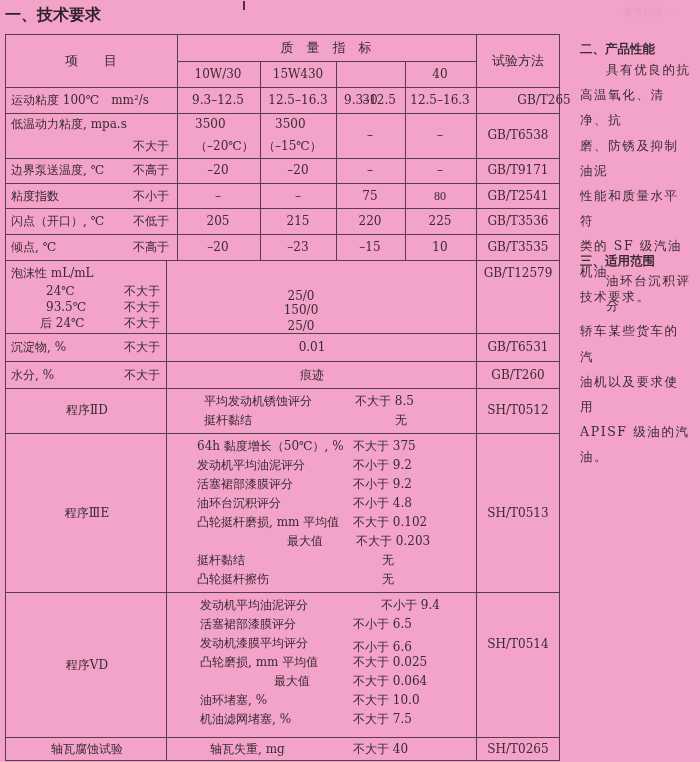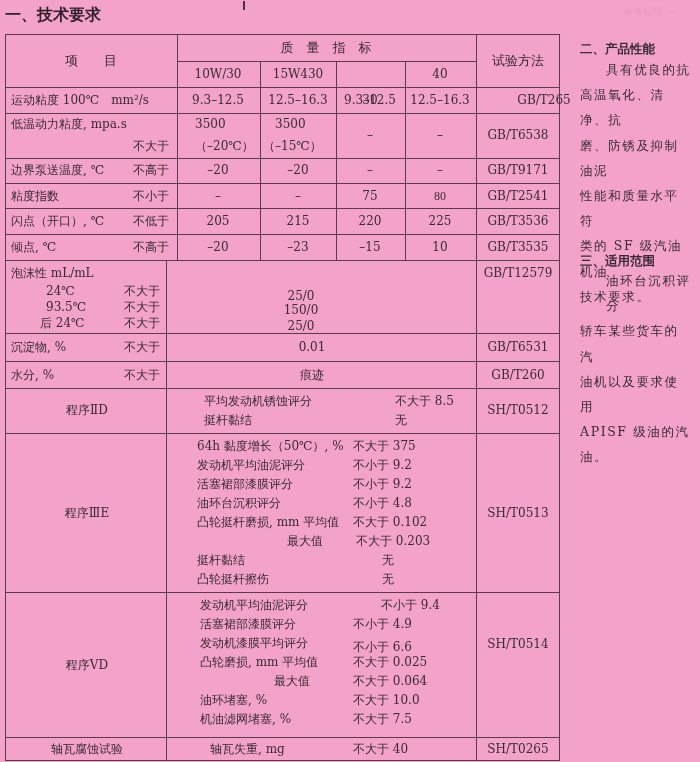--- a/index.html
+++ b/index.html
@@ -130,21 +130,21 @@
 <div class="c ctr" style="left:312px;top:340px;">0.01</div>
 <div class="c ctr" style="left:518px;top:340px;">GB/T6531</div>
 
 <div class="c" style="left:11px;top:368px;">水分, %</div>
 <div class="c" style="left:124px;top:368px;">不大于</div>
 <div class="c ctr" style="left:312px;top:368px;">痕迹</div>
 <div class="c ctr" style="left:518px;top:368px;">GB/T260</div>
 
 <div class="c ctr" style="left:87px;top:403px;">程序ⅡD</div>
 <div class="c" style="left:204px;top:394px;">平均发动机锈蚀评分</div>
-<div class="c" style="left:355px;top:394px;margin-left:40px;">不大于 8.5</div>
+<div class="c" style="left:355px;top:394px;">不大于 8.5</div>
 <div class="c" style="left:204px;top:413px;">挺杆黏结</div>
 <div class="c" style="left:395px;top:413px;">无</div>
 <div class="c ctr" style="left:518px;top:403px;">SH/T0512</div>
 
 <div class="c ctr" style="left:87px;top:506px;">程序ⅢE</div>
 <div class="c ctr" style="left:518px;top:506px;">SH/T0513</div>
 <div class="c" style="left:197px;top:439px;">64h 黏度增长（50℃）, %</div>
 <div class="c" style="left:353px;top:439px;">不大于 375</div>
 <div class="c" style="left:197px;top:458px;">发动机平均油泥评分</div>
 <div class="c" style="left:353px;top:458px;">不小于 9.2</div>
@@ -159,21 +159,21 @@
 <div class="c" style="left:197px;top:553px;">挺杆黏结</div>
 <div class="c" style="left:382px;top:553px;">无</div>
 <div class="c" style="left:197px;top:572px;">凸轮挺杆擦伤</div>
 <div class="c" style="left:382px;top:572px;">无</div>
 
 <div class="c ctr" style="left:87px;top:658px;">程序ⅤD</div>
 <div class="c ctr" style="left:518px;top:637px;">SH/T0514</div>
 <div class="c" style="left:200px;top:598px;">发动机平均油泥评分</div>
 <div class="c" style="left:353px;top:598px;margin-left:28px;">不小于 9.4</div>
 <div class="c" style="left:200px;top:617px;">活塞裙部漆膜评分</div>
-<div class="c" style="left:353px;top:617px;">不小于 4.9</div>
+<div class="c" style="left:353px;top:617px;">不小于 6.5</div>
 <div class="c" style="left:200px;top:636px;">发动机漆膜平均评分</div>
 <div class="c" style="left:353px;top:640px;">不小于 6.6</div>
 <div class="c" style="left:200px;top:655px;">凸轮磨损, mm 平均值</div>
 <div class="c" style="left:353px;top:655px;">不大于 0.025</div>
 <div class="c" style="left:274px;top:674px;">最大值</div>
 <div class="c" style="left:353px;top:674px;">不大于 0.064</div>
 <div class="c" style="left:200px;top:693px;">油环堵塞, %</div>
 <div class="c" style="left:353px;top:693px;">不大于 10.0</div>
 <div class="c" style="left:200px;top:712px;">机油滤网堵塞, %</div>
 <div class="c" style="left:353px;top:712px;">不大于 7.5</div>

